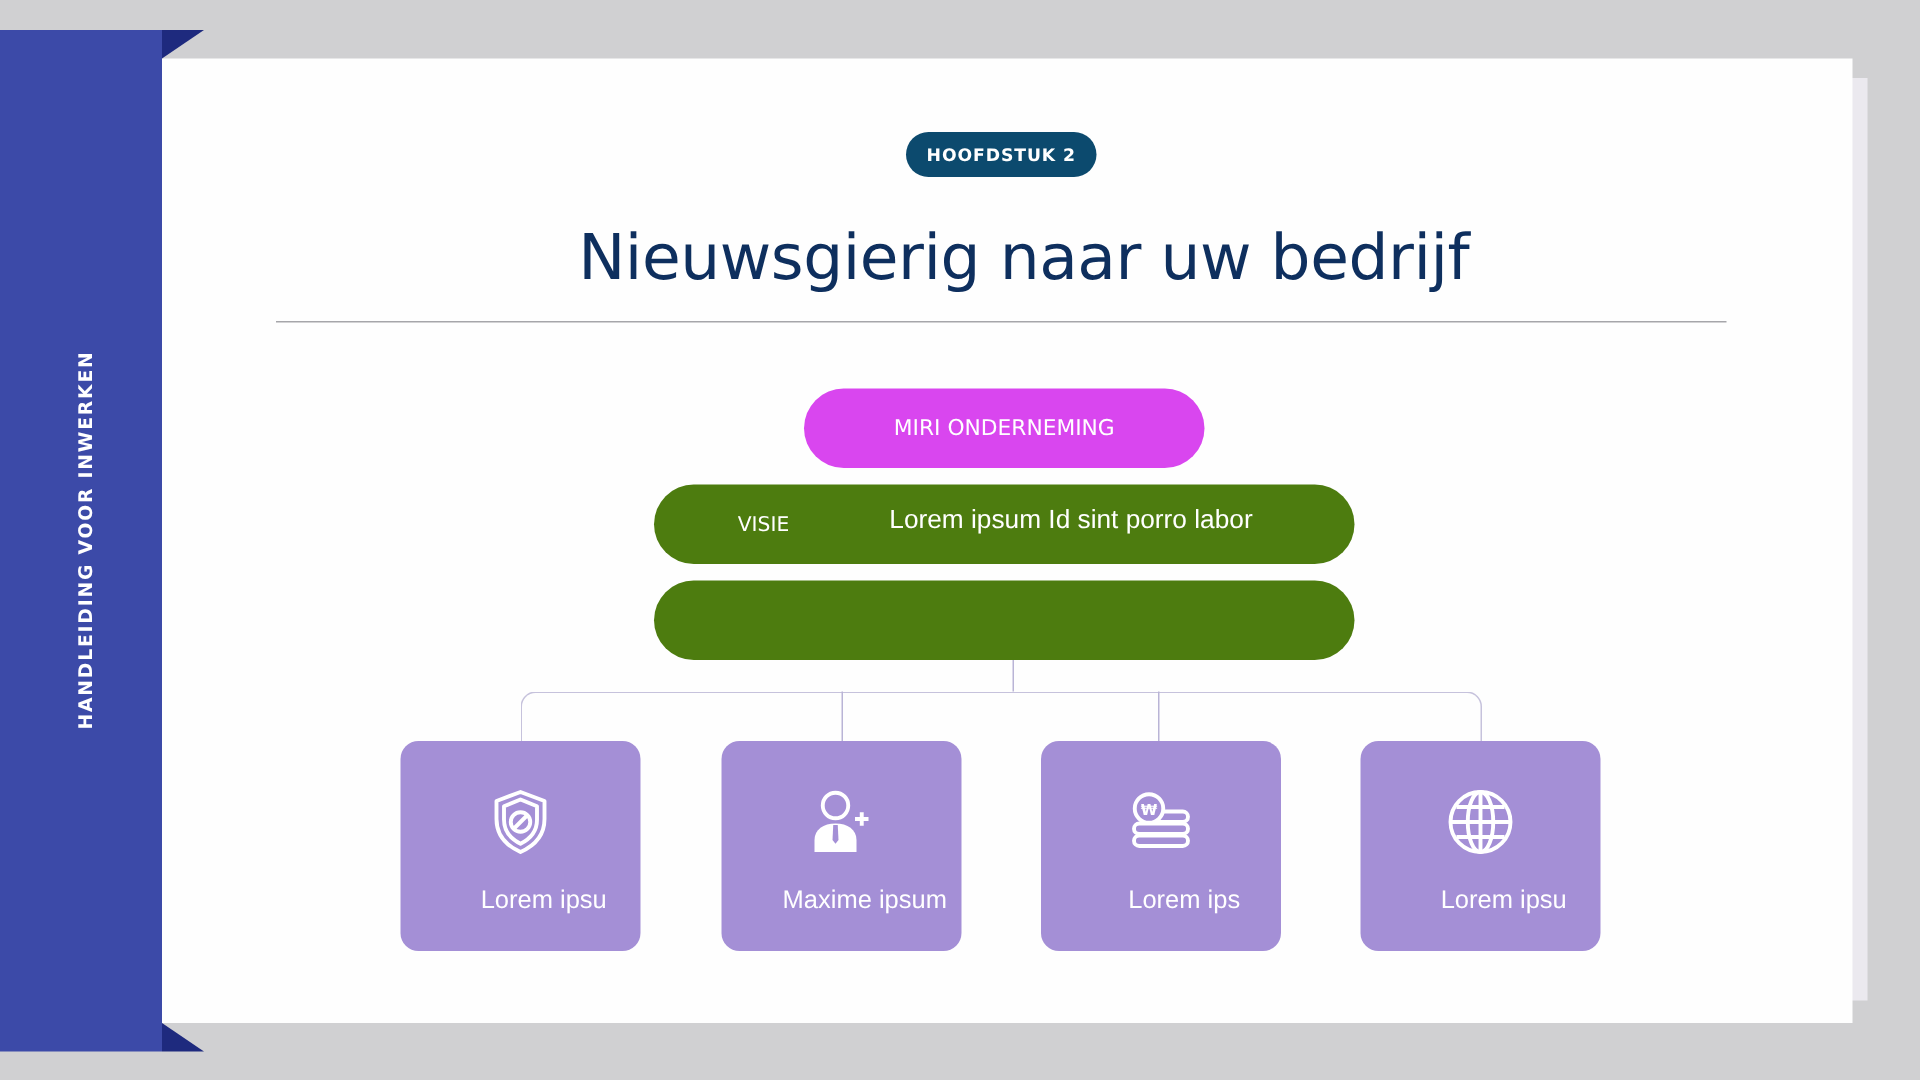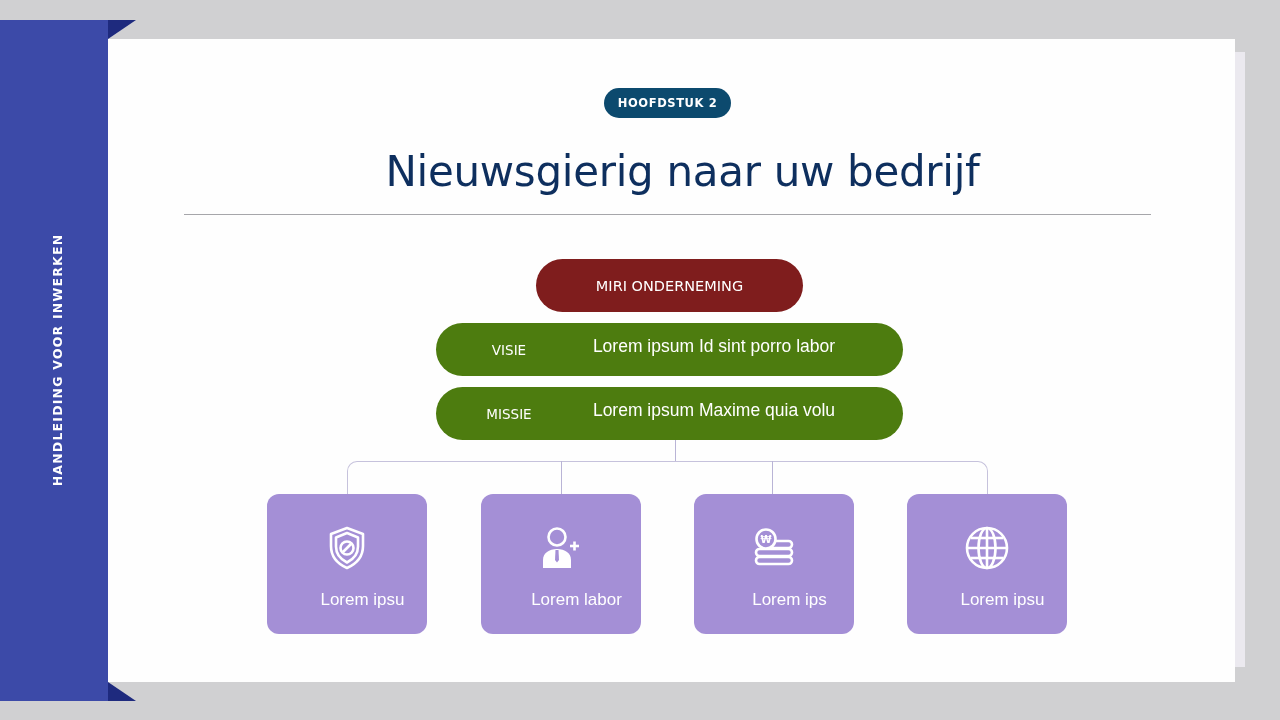--- a/index.html
+++ b/index.html
@@ -81,21 +81,21 @@
       position: absolute;
       left: 184px; top: 214px;
       width: 967px; height: 1px;
       background: #a6a6aa;
     }
     .org-root {
       position: absolute;
       left: 536px; top: 259px;
       width: 267px; height: 53px;
       border-radius: 27px;
-      background: #7f1d1d;
+      background: #d946ef;
       color: #ffffff;
       font-family: "DejaVu Sans", sans-serif;
       font-size: 14.5px;
       display: flex; align-items: center; justify-content: center;
     }
     .pill {
       position: absolute;
       left: 436px;
       width: 467px; height: 53px;
       border-radius: 27px;
@@ -168,22 +168,20 @@
 <div class="page-title">Nieuwsgierig naar uw bedrijf</div>
 <div class="title-divider"></div>
 
 <div class="org-root">MIRI ONDERNEMING</div>
 
 <div class="pill pill-visie">
   <span class="pill-label">VISIE</span>
   <span class="pill-text">Lorem ipsum Id sint porro labor</span>
 </div>
 <div class="pill pill-missie">
-  <span class="pill-label">MISSIE</span>
-  <span class="pill-text">Lorem ipsum Maxime quia volu</span>
 </div>
 
 <div class="connector" style="left:675px; top:440px; width:1px; height:21px;"></div>
 <div class="connector-h"></div>
 <div class="connector" style="left:561px; top:461px; width:1px; height:33px;"></div>
 <div class="connector" style="left:772px; top:461px; width:1px; height:33px;"></div>
 
 <div class="card" style="left:267px;">
   <div class="card-icon">
     <svg viewBox="0 0 48 48" fill="none" stroke="#ffffff" stroke-width="2.6" stroke-linejoin="round">
@@ -199,21 +197,21 @@
 <div class="card" style="left:481px;">
   <div class="card-icon">
     <svg viewBox="0 0 48 48" fill="none" stroke="#ffffff" stroke-width="2.6">
       <circle cx="20" cy="13" r="8.5"></circle>
       <path d="M6 44 V36 C6 29 12 25 20 25 C28 25 34 29 34 36 V44 Z" fill="#ffffff" stroke="none"></path>
       <path d="M18.5 26 L21.5 26 L22 36 L20 38.5 L18 36 Z" fill="#a48fd6" stroke="none"></path>
       <line x1="33" y1="22" x2="42" y2="22"></line>
       <line x1="37.5" y1="17.5" x2="37.5" y2="26.5"></line>
     </svg>
   </div>
-  <div class="card-label">Lorem labor</div>
+  <div class="card-label">Maxime ipsum</div>
 </div>
 
 <div class="card" style="left:694px;">
   <div class="card-icon">
     <svg viewBox="0 0 48 48" fill="none" stroke="#ffffff" stroke-width="2.6">
       <rect x="6" y="25" width="36" height="7" rx="3.5"></rect>
       <rect x="6" y="33" width="36" height="7" rx="3.5"></rect>
       <rect x="20" y="17" width="22" height="7" rx="3.5"></rect>
       <circle cx="16" cy="15" r="9.5" fill="#a48fd6"></circle>
       <text x="16" y="19" font-size="10" font-weight="bold" fill="#ffffff" stroke="none" text-anchor="middle" font-family="DejaVu Sans, sans-serif">₩</text>

